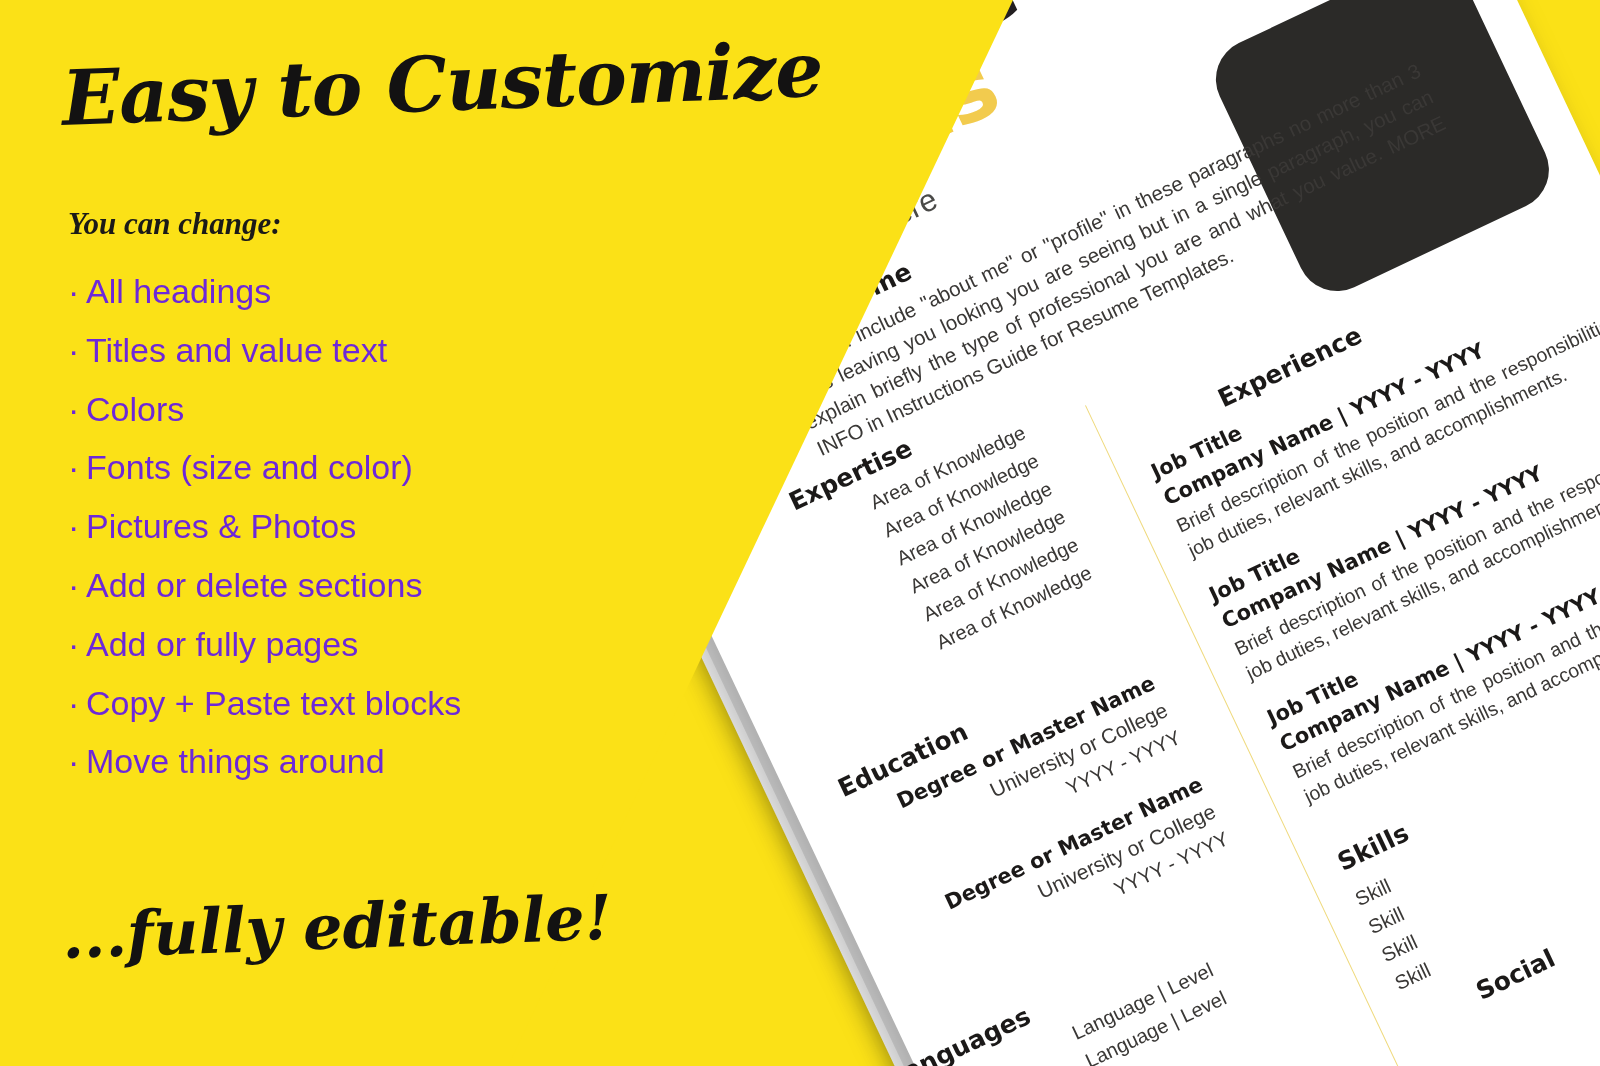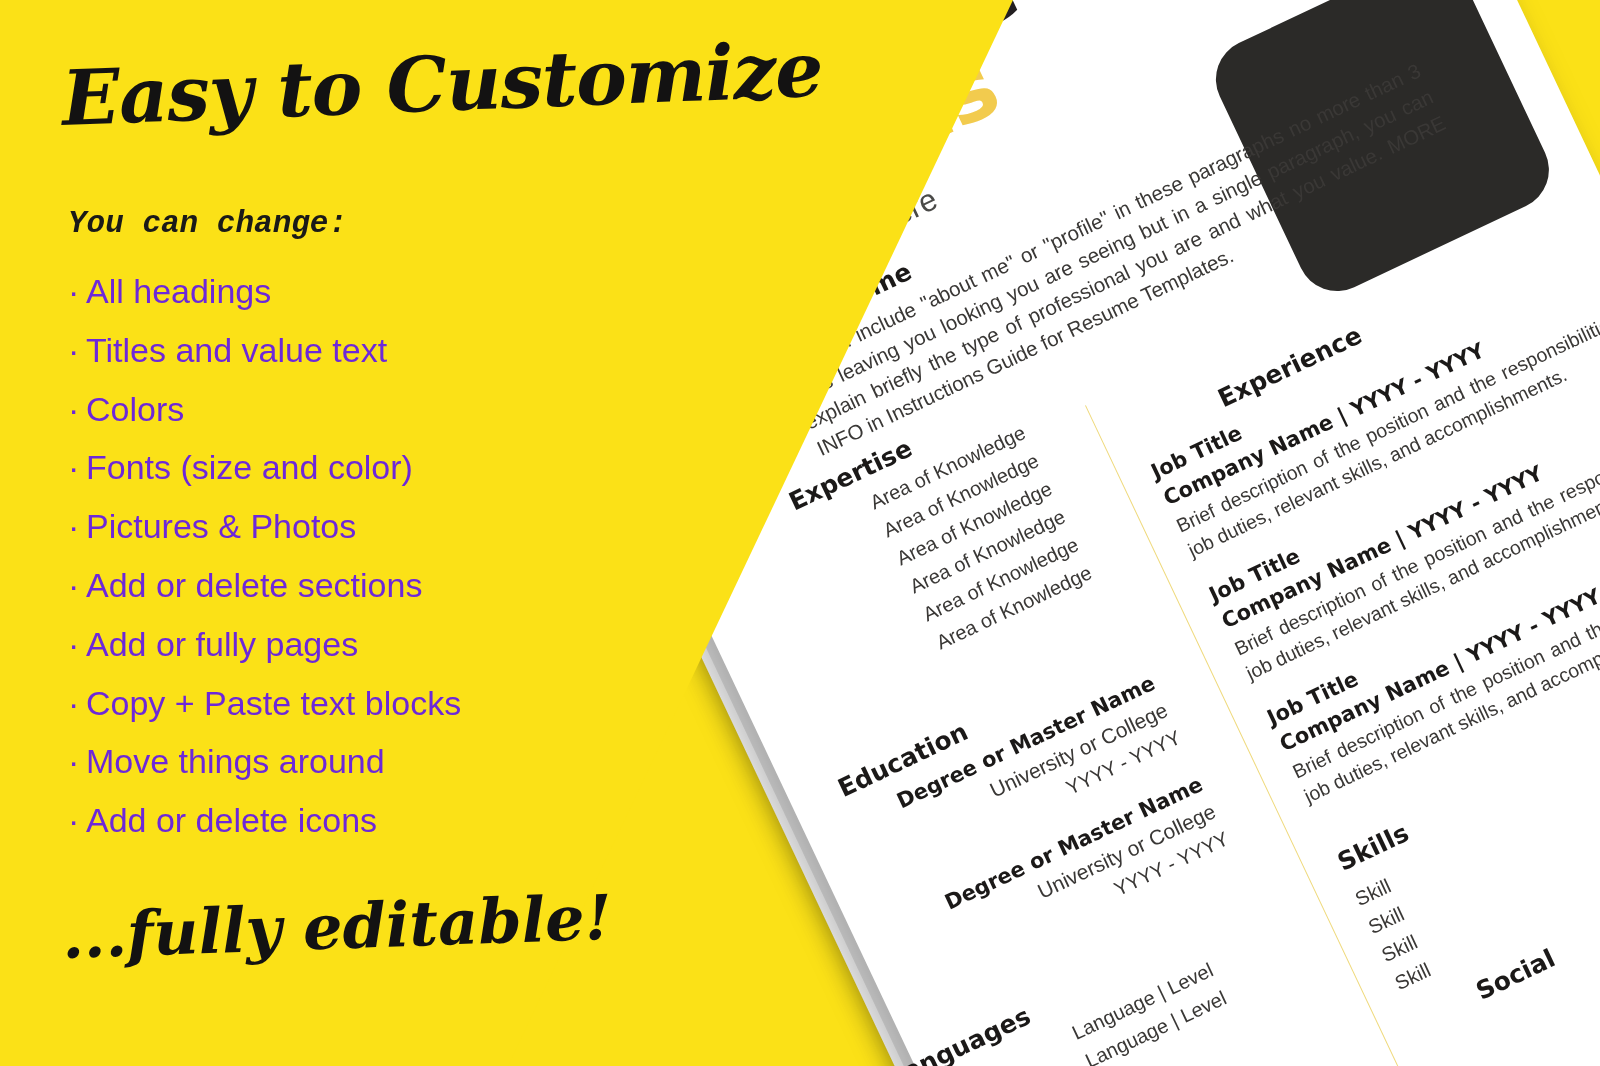--- a/index.html
+++ b/index.html
@@ -15,21 +15,21 @@
   .promo-title{
     position:absolute;left:62px;top:54px;
     font-family:"DejaVu Serif", serif;
     font-weight:bold;font-style:italic;
     font-size:76px;letter-spacing:-1px;color:#131212;
     white-space:nowrap;
     transform:rotate(-2.2deg);transform-origin:left center;
   }
   .promo-sub{
     position:absolute;left:68px;top:206px;
-    font-family:Liberation Mono, monospace;
+    font-family:Liberation Serif, serif;
     font-weight:bold;font-style:italic;font-size:31px;color:#1a1a18;text-align:center;
   }
   .promo-list{position:absolute;left:68px;top:262px;width:640px;}
   .promo-item{
     font-family:"Liberation Sans", sans-serif;
     font-weight:300;font-size:34px;line-height:58.8px;color:#6d28d9;
     white-space:nowrap;
   }
   .promo-item .dot{display:inline-block;width:18px;}
   .promo-foot{
@@ -261,18 +261,17 @@
     <div class="promo-list">
         <div class="promo-item"><span class="dot">·</span><span>All headings</span></div>
         <div class="promo-item"><span class="dot">·</span><span>Titles and value text</span></div>
         <div class="promo-item"><span class="dot">·</span><span>Colors</span></div>
         <div class="promo-item"><span class="dot">·</span><span>Fonts (size and color)</span></div>
         <div class="promo-item"><span class="dot">·</span><span>Pictures &amp; Photos</span></div>
         <div class="promo-item"><span class="dot">·</span><span>Add or delete sections</span></div>
         <div class="promo-item"><span class="dot">·</span><span>Add or fully pages</span></div>
         <div class="promo-item"><span class="dot">·</span><span>Copy + Paste text blocks</span></div>
         <div class="promo-item"><span class="dot">·</span><span>Move things around</span></div>
-        <div class="promo-item"><span class="dot">·</span><span>Add or delete icons</span></div>
       </div>
     <div class="promo-foot">...fully editable!</div>
   </div>
 
 </div>
 
 </body></html>

